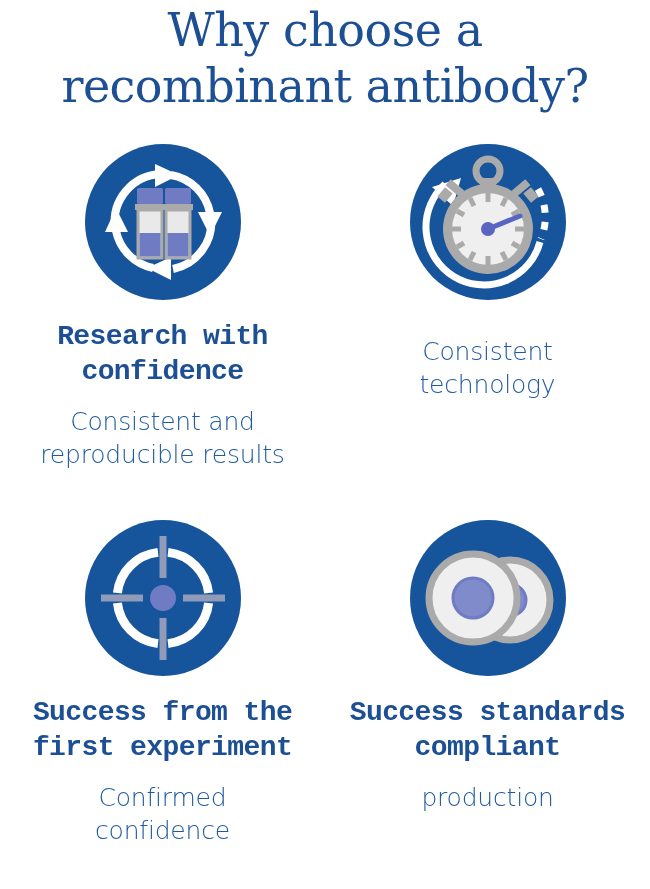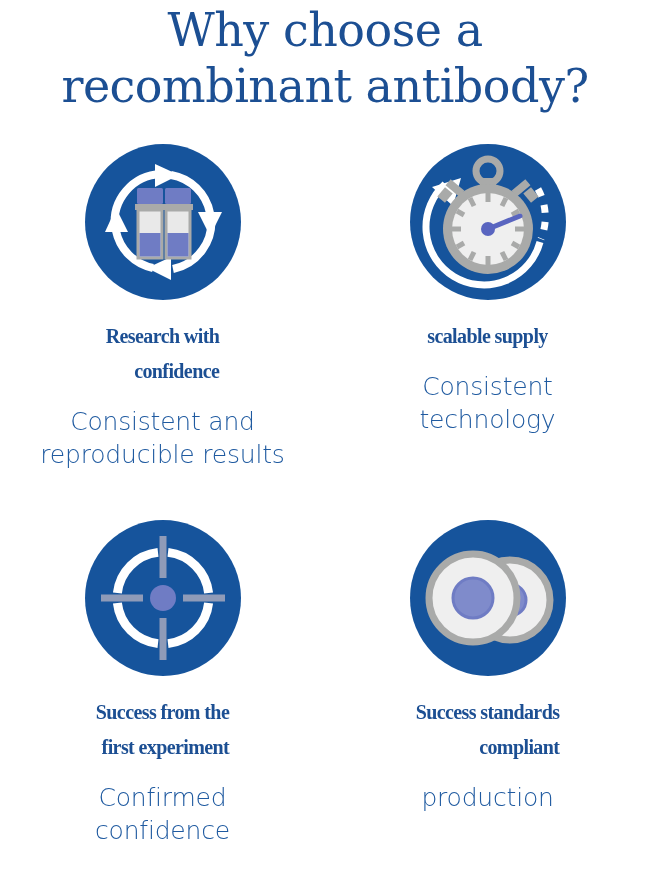--- a/index.html
+++ b/index.html
@@ -58,25 +58,25 @@
   .icon-wrap {
     width: 156px;
     height: 156px;
     margin-top: 12px;
     flex: none;
   }
   .icon-wrap svg { display: block; width: 156px; height: 156px; }
 
   .feature-heading {
     color: #1c4f93;
-    font-family: Liberation Serif, serif;
+    font-family: Liberation Mono, monospace;
     font-weight: bold;
-    font-size: 20px;
+    font-size: 28px;
     line-height: 35px;
-    text-align: right;
+    text-align: center;
     margin-top: 19px;
     padding: 0 2px;
     letter-spacing: -0.6px;
   }
   .feature-sub {
     color: #1f5aa0;
     font-family: "DejaVu Sans", sans-serif;
     font-weight: 300;
     font-size: 25px;
     line-height: 33px;
@@ -182,21 +182,20 @@
             <line x1="42" y1="85" x2="51" y2="85"></line>
             <line x1="47" y1="67" x2="54" y2="71"></line>
             <line x1="60" y1="54" x2="64" y2="62"></line>
           </g>
 
           <line x1="78" y1="85" x2="110" y2="72" stroke="#5965c0" stroke-width="5" stroke-linecap="round"></line>
           <circle cx="78" cy="85" r="7" fill="#5965c0"></circle>
         </svg>
       </div>
       <div class="feature-heading">
-        <span class="ln">scalable supply</span>
       </div>
       <div class="feature-sub">
         <span class="ln">Consistent</span>
         <span class="ln">technology</span>
       </div>
     </div>
 
     <div class="cell row2">
       <div class="icon-wrap">
         <svg viewBox="0 0 156 156" xmlns="http://www.w3.org/2000/svg">

